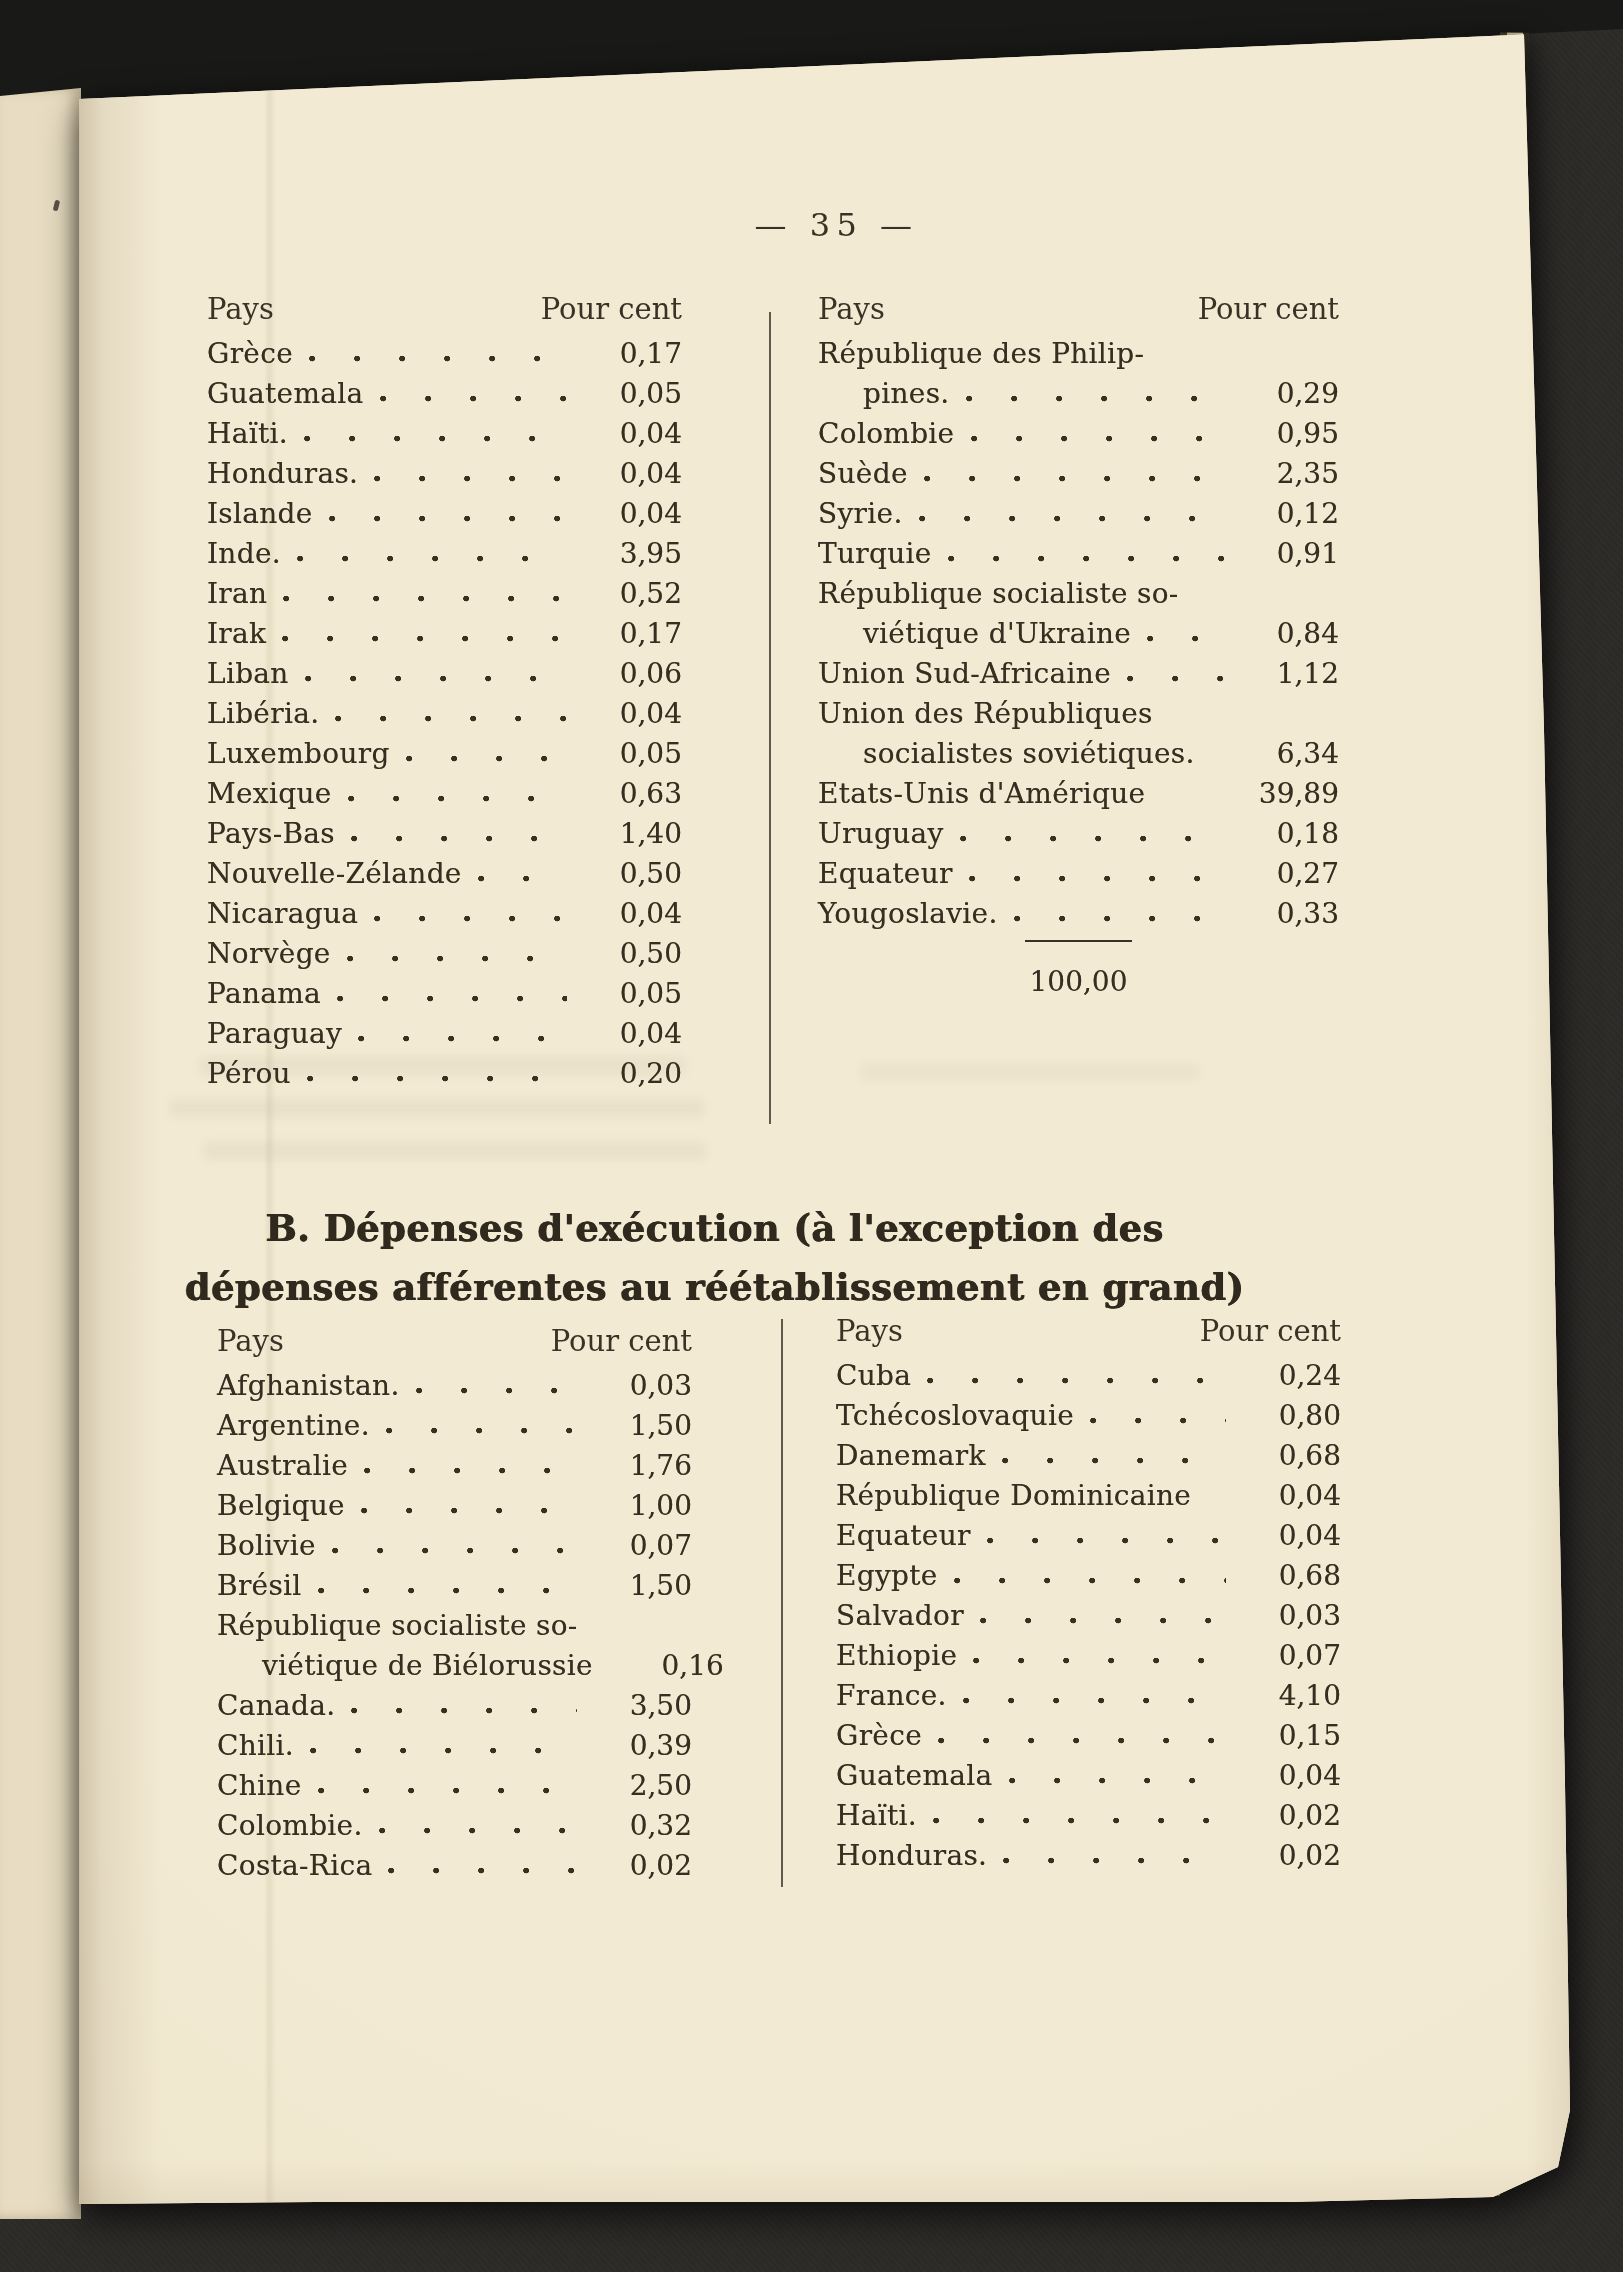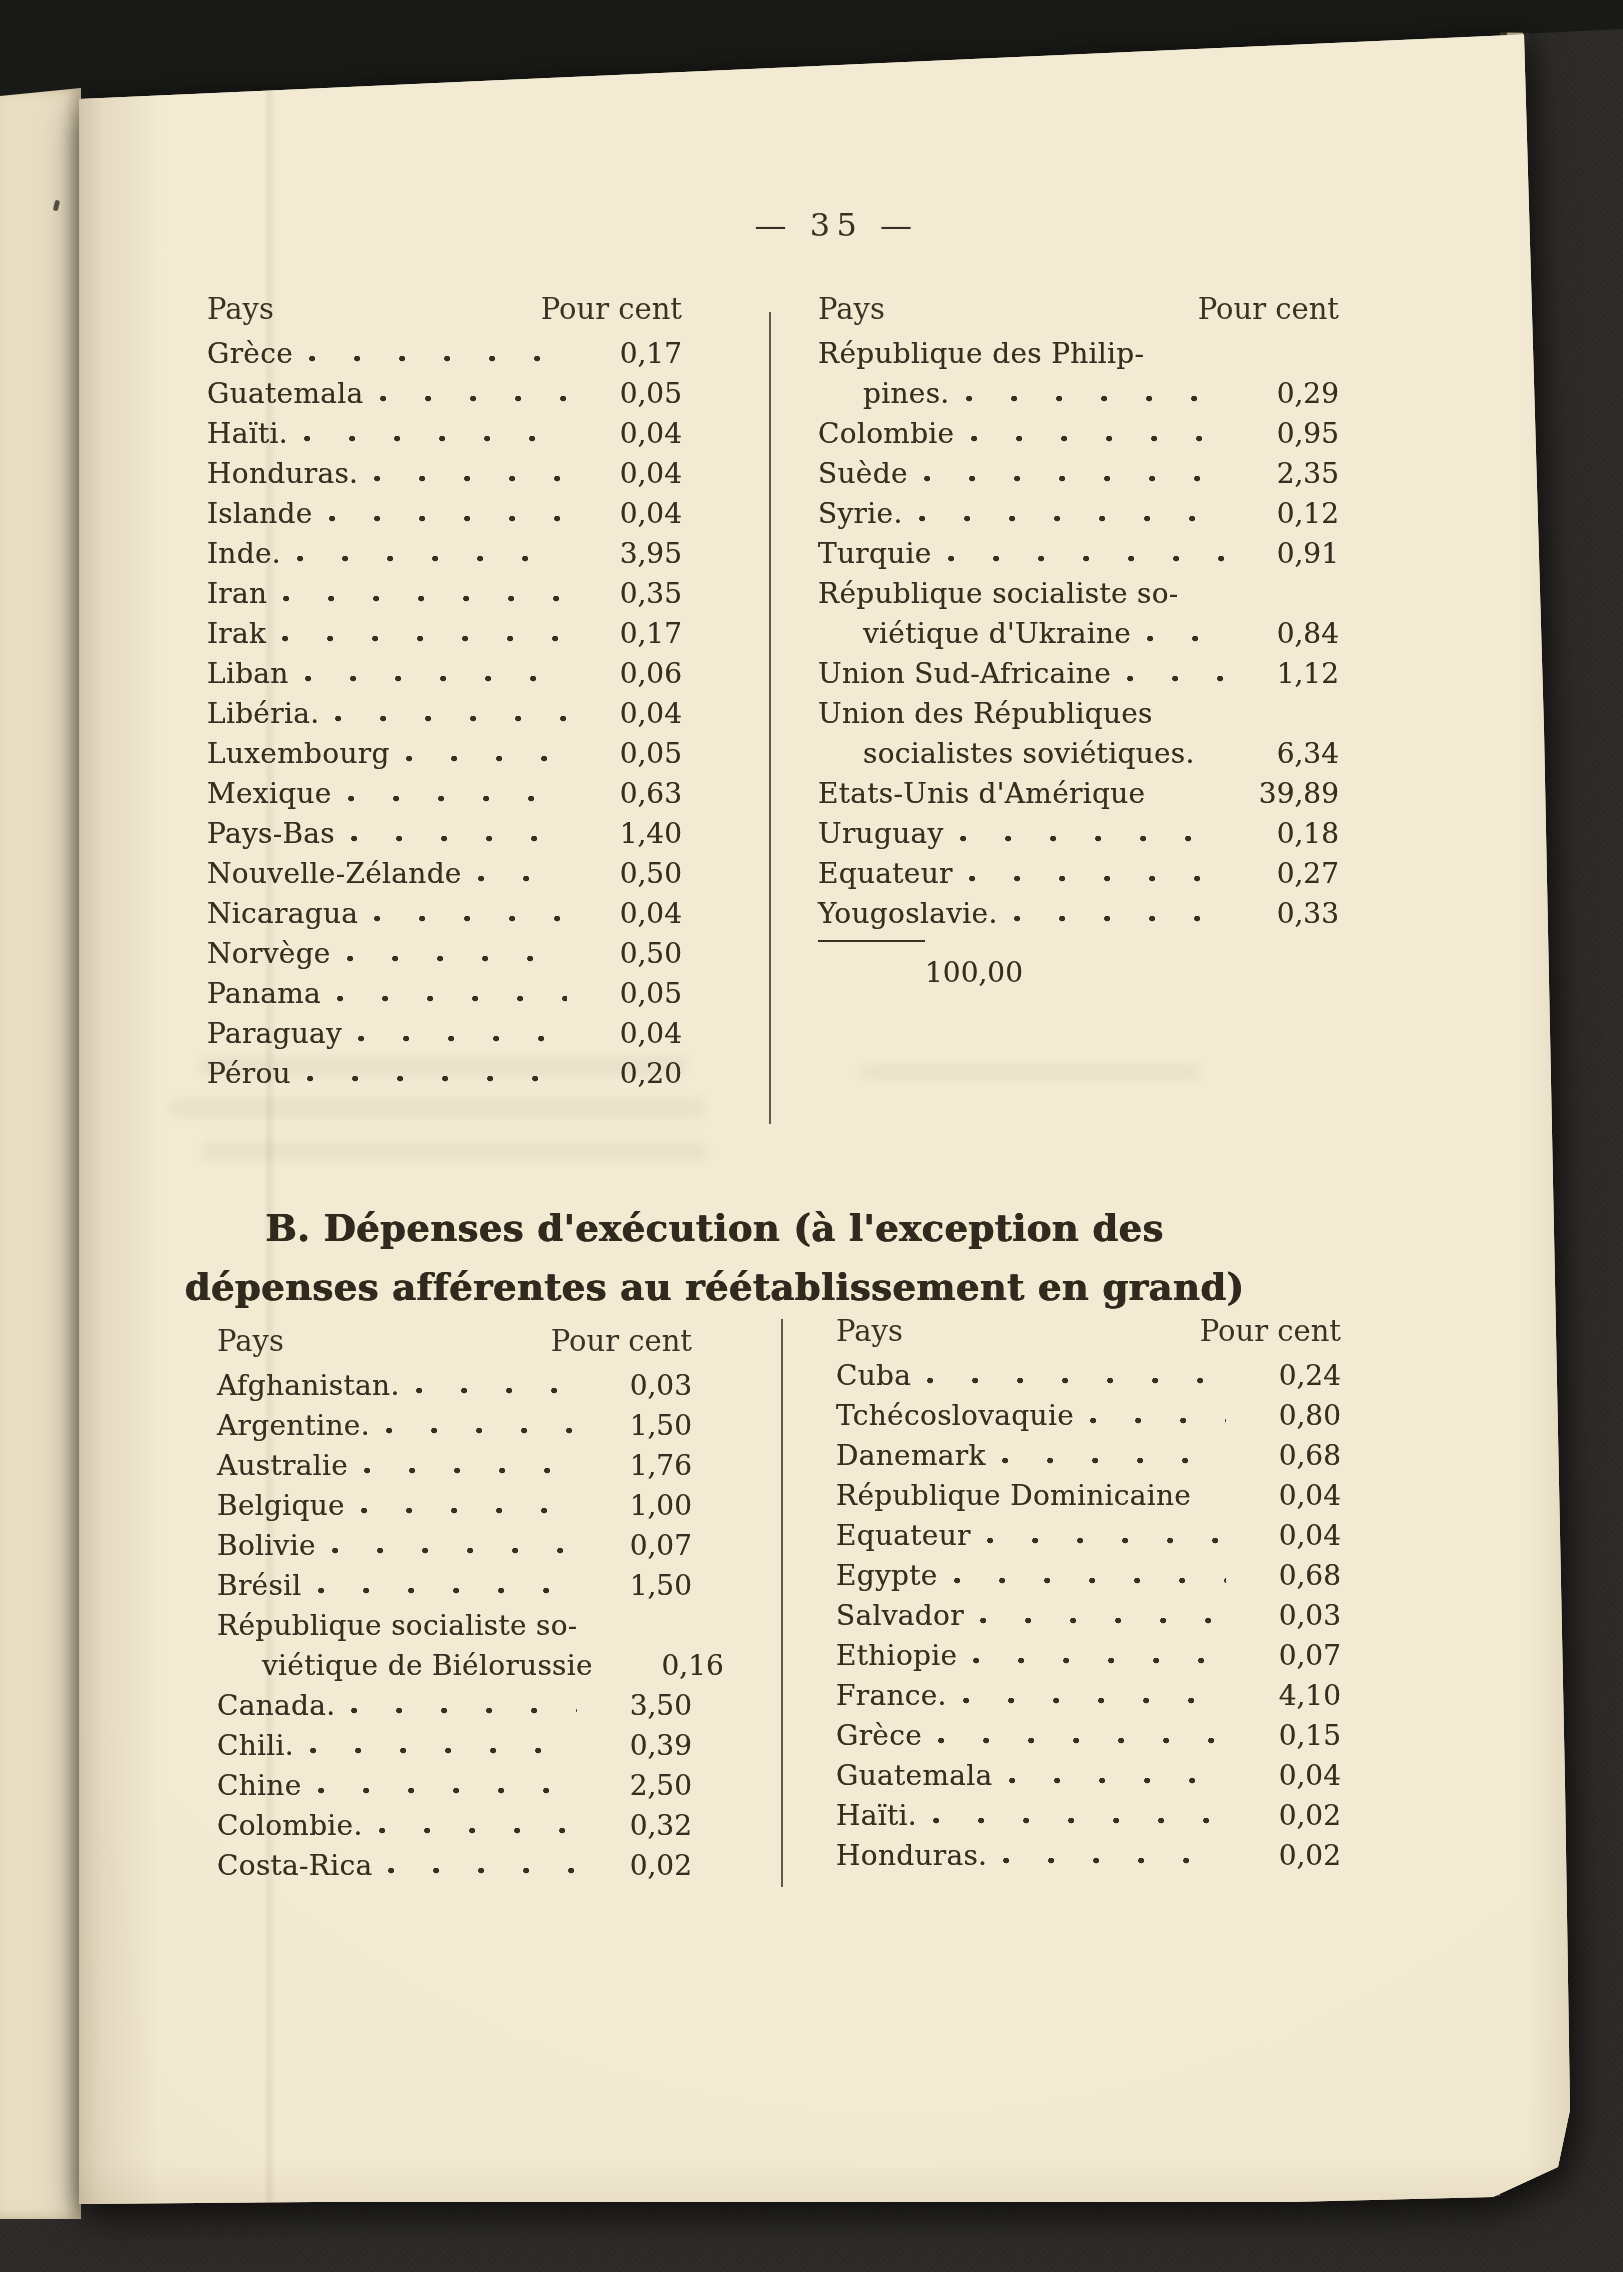--- a/index.html
+++ b/index.html
@@ -71,21 +71,21 @@
   .trow.indent .label{padding-left:45px;}
   .leader{flex:1 1 auto;height:7.3px;margin:11.4px 8px 0 16px;
     background-image:radial-gradient(circle at 3.2px 3.7px,#3a3022 2.8px,rgba(58,48,34,0) 3.2px);
     background-size:45px 7.3px;background-repeat:repeat-x;background-position:left center;}
   .trow.no-dots .leader{background-image:none;}
   .value{min-width:107px;text-align:right;text-shadow:0 0 0.5px rgba(55,44,30,0.55);}
   .trow.no-value .value{min-width:0;}
 
   .divider{width:1.6px;background:rgba(62,52,40,0.8);}
 
-  .total-block{display:flex;flex-direction:row;align-items:flex-start;}
+  .total-block{display:flex;flex-direction:column;align-items:center;}
   .total-rule{width:107px;border-top:2.4px solid #3a3126;margin-top:6.5px;}
   .total-value{font-size:28px;margin-top:23px;text-shadow:0 0 0.5px rgba(55,44,30,0.55);}
 
   .section-heading{
     left:41px;top:1167px;width:1201px;text-align:center;
     font-size:37px;font-weight:bold;line-height:59px;color:#30291e;
     letter-spacing:0.4px;
     text-shadow:0.6px 0 0 #30291e, -0.3px 0 0 rgba(48,41,30,0.7);
   }
 </style>
@@ -146,21 +146,21 @@
 
           <div class="trow">
             <span class="label">Inde.</span>
             <span class="leader"></span>
             <span class="value">3,95</span>
           </div>
 
           <div class="trow">
             <span class="label">Iran</span>
             <span class="leader"></span>
-            <span class="value">0,35</span>
+            <span class="value">0,52</span>
           </div>
 
           <div class="trow">
             <span class="label">Irak</span>
             <span class="leader"></span>
             <span class="value">0,17</span>
           </div>
 
           <div class="trow">
             <span class="label">Liban</span>

